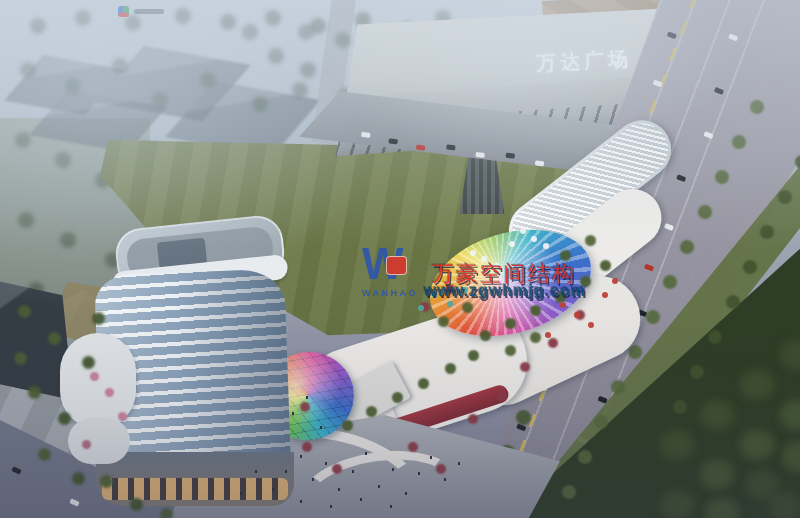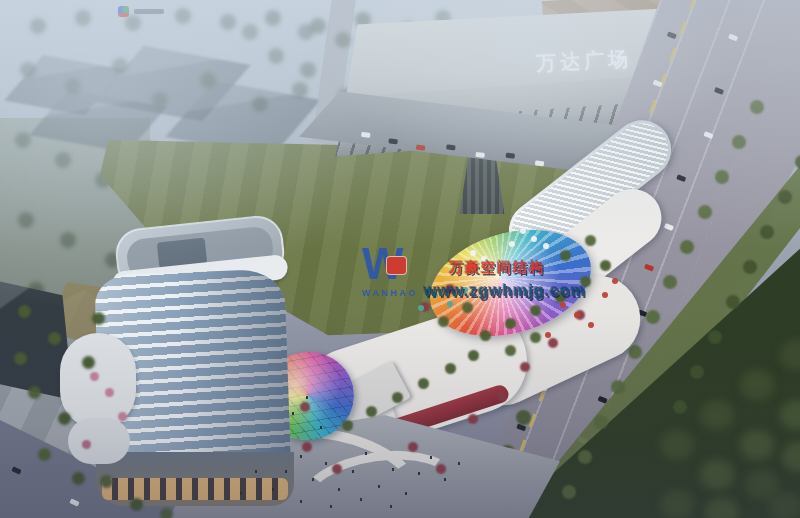--- a/index.html
+++ b/index.html
@@ -213,22 +213,22 @@
   .haze-left{inset:0;background:radial-gradient(ellipse 430px 310px at 12% 18%,rgba(200,212,226,.45),transparent 70%);}
   .haze-mall{inset:0;background:radial-gradient(ellipse 270px 150px at 66% 11%,rgba(212,221,231,.42),transparent 75%);}
   .dusk{inset:0;background:linear-gradient(0deg,rgba(52,54,78,.30) 0%,rgba(52,54,78,.12) 18%,transparent 40%);}
 
   
   .wm{left:0;top:0;width:800px;height:518px;opacity:.88;}
   .wm-logo{left:362px;top:250px;width:72px;height:62px;}
   .wm-w{left:0;top:-8px;font-size:44px;font-weight:800;color:#2b55b0;line-height:1;letter-spacing:-2px;}
   .wm-red{left:24px;top:6px;width:21px;height:19px;background:#d9352b;border-radius:4px;border:1px solid rgba(240,235,225,.8);}
   .wm-name{left:0;top:38px;width:72px;font-size:9px;font-weight:700;letter-spacing:2.5px;color:#2b55b0;}
-  .wm-t1{left:432px;top:259px;font-size:14px;font-weight:700;letter-spacing:2px;color:#e02820;
-    text-shadow:1.5px 1.5px 0 rgba(22,32,64,.85),-1px -1px 0 rgba(22,32,64,.45);margin-left:17px;}
+  .wm-t1{left:432px;top:259px;font-size:22px;font-weight:400;letter-spacing:2px;color:#e02820;
+    text-shadow:1.5px 1.5px 0 rgba(22,32,64,.85),-1px -1px 0 rgba(22,32,64,.45);}
   .wm-t2{left:424px;top:282px;font-size:16px;font-weight:800;letter-spacing:1px;color:#0c4a6e;
     text-shadow:1.5px 1.5px 0 rgba(22,32,64,.85),-1px -1px 0 rgba(22,32,64,.45);}
 </style>
 </head>
 <body>
 
 <div id="canvas">
 
   <div class="sky"></div>
   <div class="haze-grass-left"></div>

